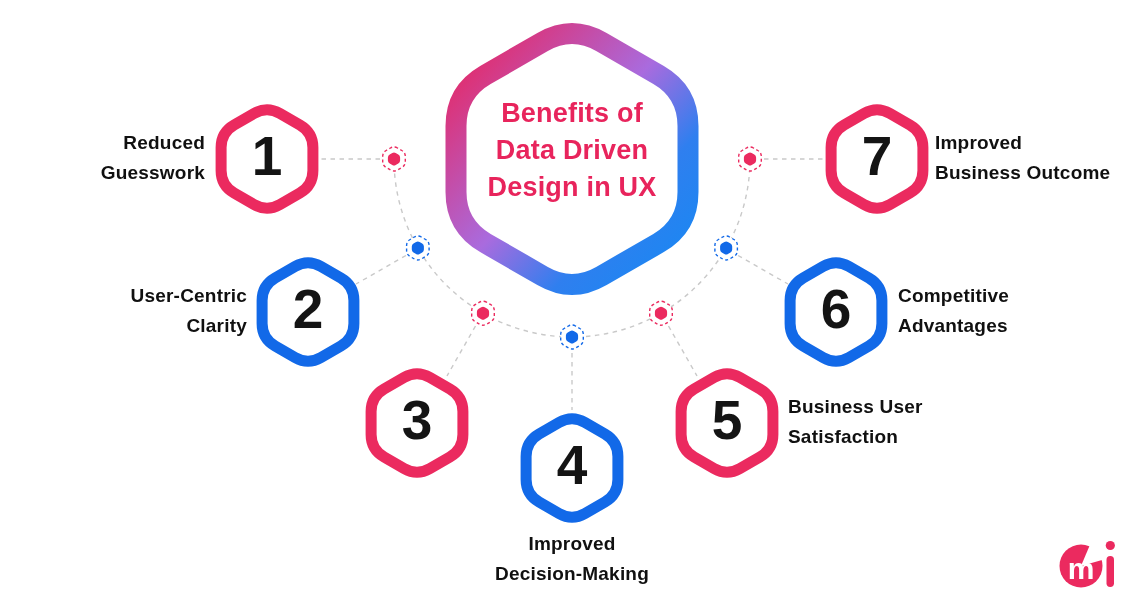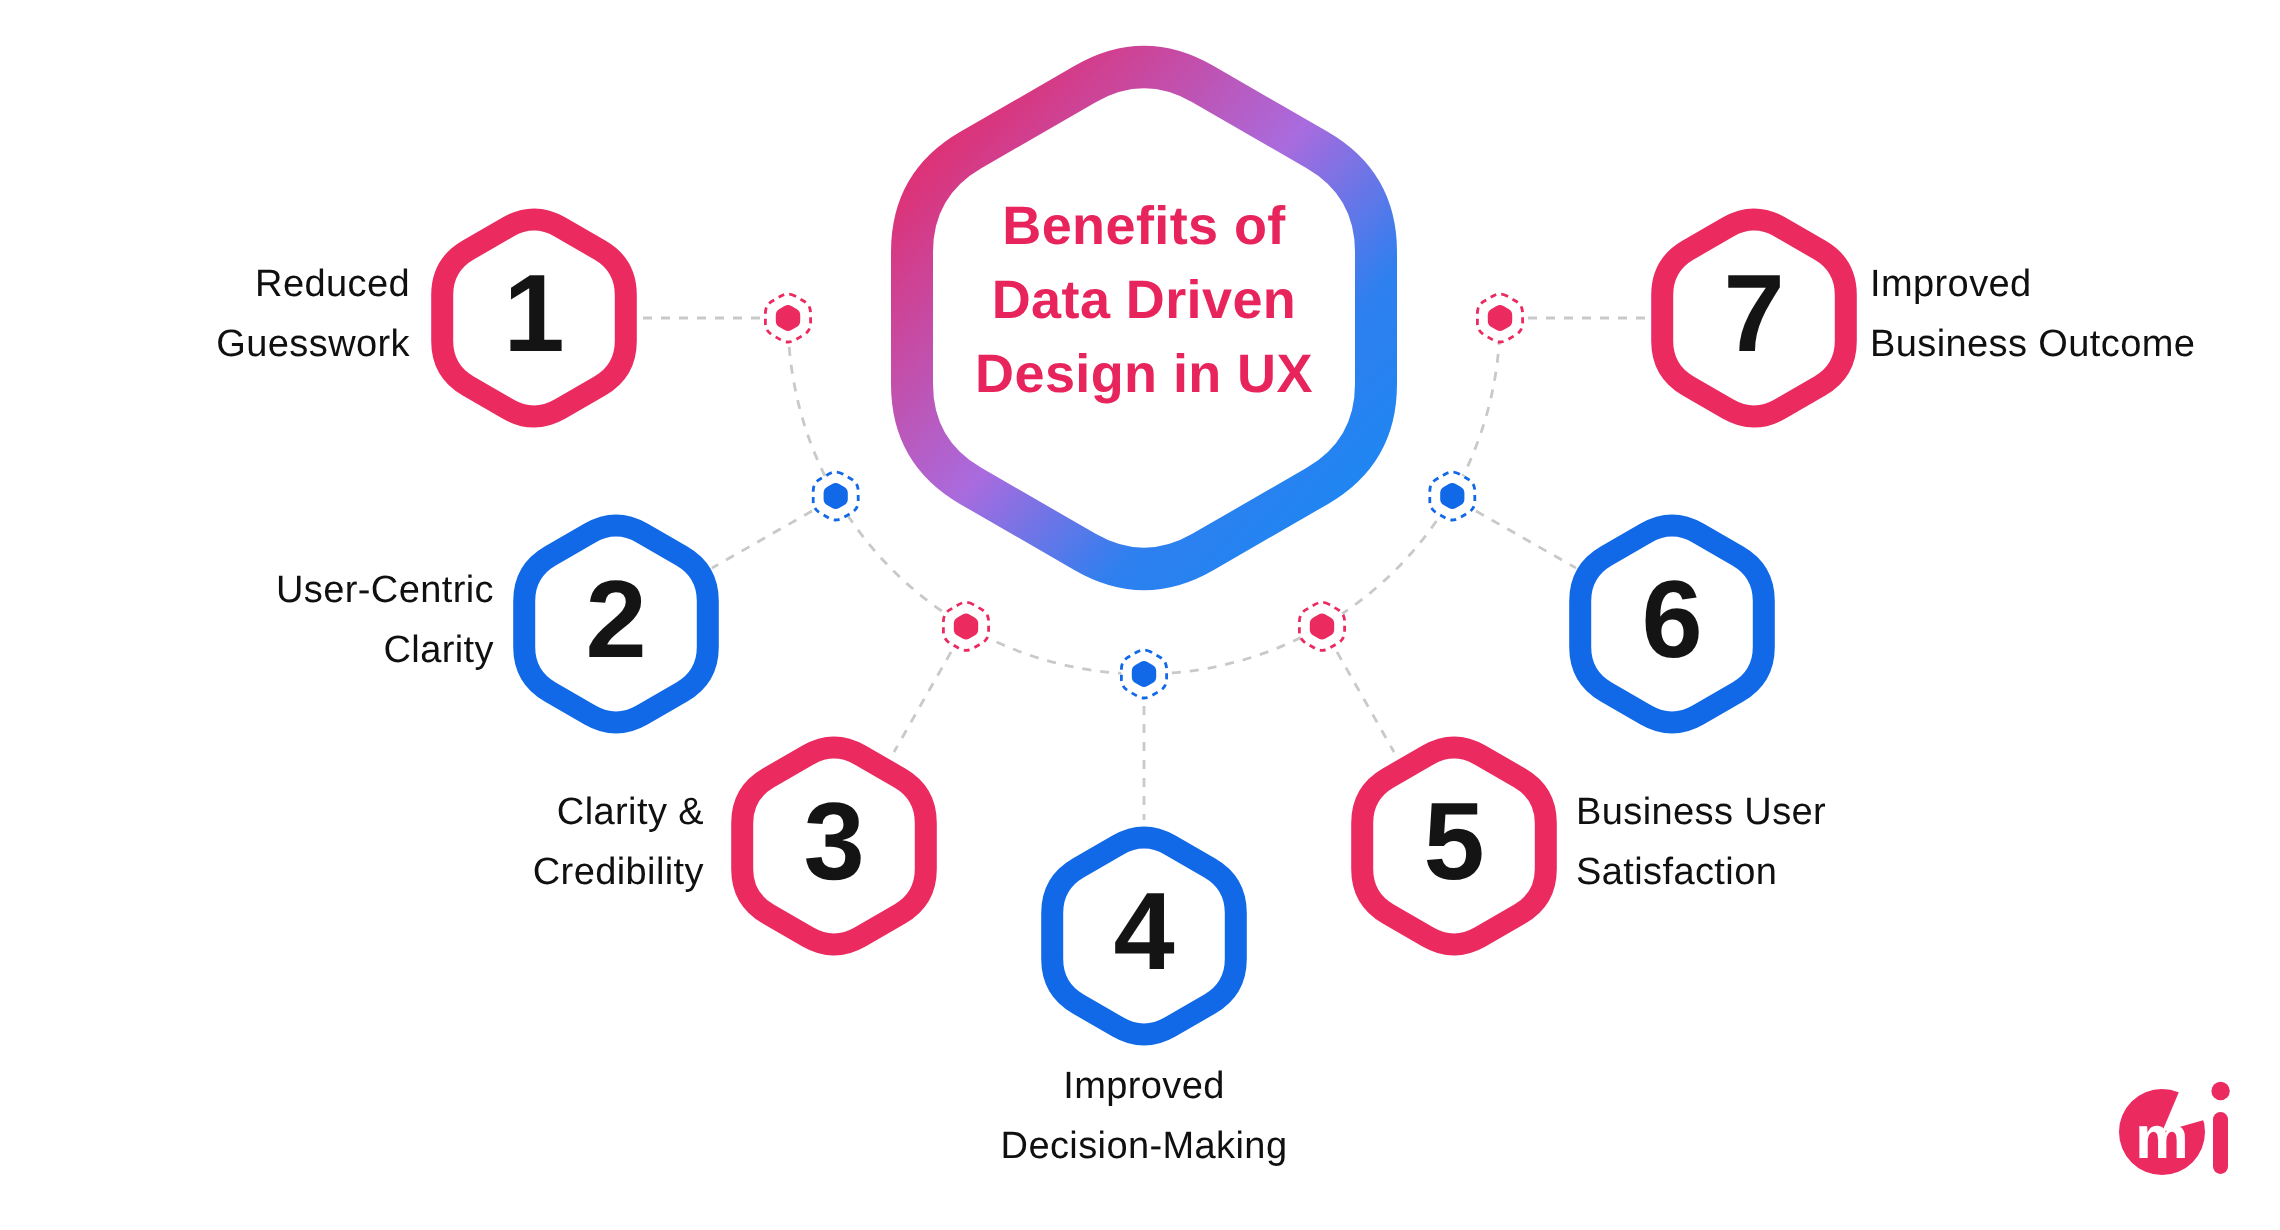--- a/index.html
+++ b/index.html
@@ -14,21 +14,21 @@
     white-space:pre-line;color:var(--title-color,#E8245C);letter-spacing:.2px;
   }
   .num{
     position:absolute;transform:translate(-50%,-54%);
     font-size:55px;font-weight:600;color:#141414;
   }
   .n1{left:267px;top:159px}.n2{left:308px;top:312px}.n3{left:417px;top:423px}
   .n4{left:572px;top:468px}.n5{left:727px;top:423px}.n6{left:836px;top:312px}
   .n7{left:877px;top:159px}
   .lab{
-    position:absolute;font-size:19px;font-weight:400;line-height:30px;
+    position:absolute;font-size:19px;font-weight:700;line-height:30px;
     white-space:pre-line;color:var(--label-color,#101010);letter-spacing:.2px;
   }
   .lab.ra{text-align:right}
   .l1{right:935px;top:128px}
   .l2{right:893px;top:281px}
   .l3{right:788px;top:392px}
   .l4{left:572px;top:529px;transform:translateX(-50%);text-align:center}
   .l5{left:788px;top:392px}
   .l6{left:898px;top:281px}
   .l7{left:935px;top:128px}
@@ -94,21 +94,21 @@
   <div class="num n3">3</div>
   <div class="num n4">4</div>
   <div class="num n5">5</div>
   <div class="num n6">6</div>
   <div class="num n7">7</div>
 
   <div class="lab ra l1">Reduced
 Guesswork</div>
   <div class="lab ra l2">User-Centric
 Clarity</div>
-  <div class="lab ra l3">Clarity &amp;
-Credibility</div>
   <div class="lab l4">Improved
 Decision-Making</div>
   <div class="lab l5">Business User
 Satisfaction</div>
+  <div class="lab l6">Competitive
+Advantages</div>
   <div class="lab l7">Improved
 Business Outcome</div>
 </div>
 
 </body></html>

